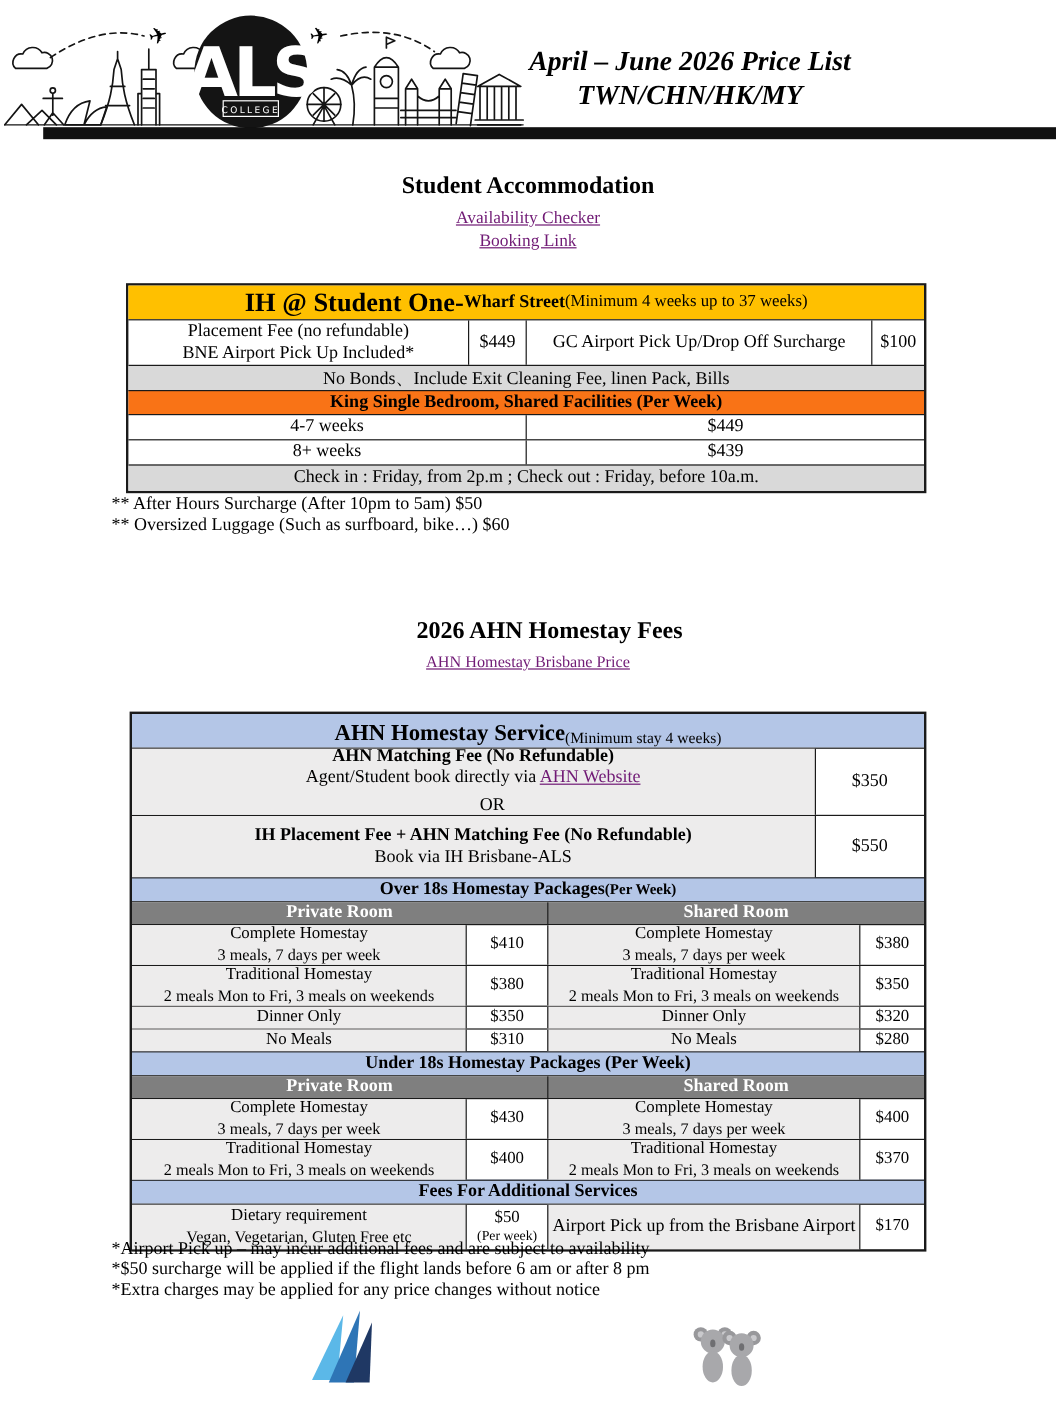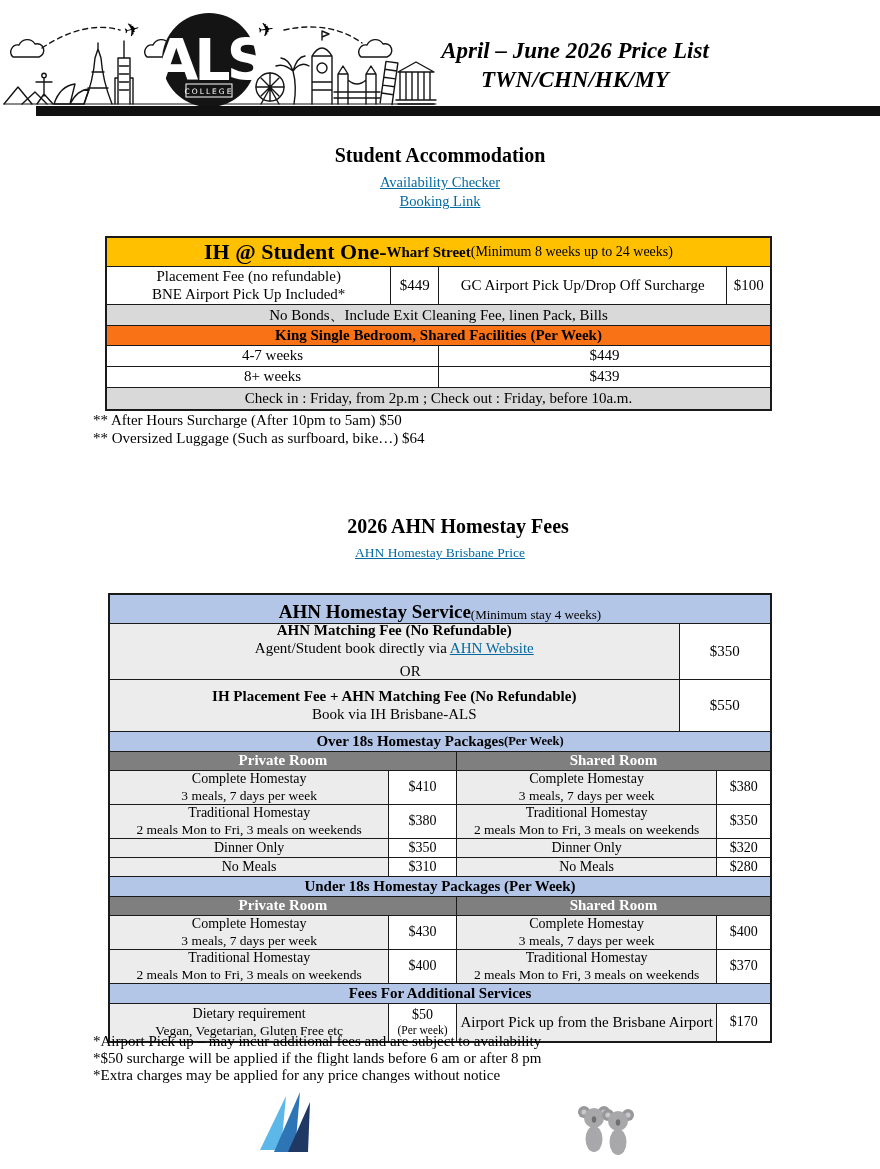--- a/index.html
+++ b/index.html
@@ -9,21 +9,21 @@
   
   .hdr-logo { position: absolute; left: 0; top: 0; width: 440px; height: 114px; }
   .hdr-title { position: absolute; left: 360px; top: 36px; width: 430px; text-align: center;
                font-weight: bold; font-style: italic; font-size: 23px; line-height: 1.28; }
   .black-bar { position: absolute; left: 36px; top: 106px; width: 844px; height: 10px; background: #111; }
 
   
   .center-line { position: absolute; left: 0; width: 880px; text-align: center; }
   .h1 { font-size: 20px; font-weight: bold; }
   .h2 { font-size: 20px; font-weight: bold; }
-  a.doc-link { color: #0369a1; text-decoration: underline; cursor: pointer; font-size: 14.5px; }
+  a.doc-link { color: #701a75; text-decoration: underline; cursor: pointer; font-size: 14.5px; }
   a.doc-link.small { font-size: 13.5px; }
 
   
   .tbl { position: absolute; border: 2px solid #1a1a1a; background: #fff; }
   .trow { display: flex; width: 100%; border-top: 1px solid #1a1a1a; }
   .trow:first-child { border-top: none; }
   .tcell { display: flex; flex-direction: column; justify-content: center; align-items: center;
            text-align: center; border-left: 1px solid #1a1a1a; font-size: 15px; line-height: 1.18; }
   .tcell:first-child { border-left: none; }
   .band { justify-content: center; align-items: center; display: flex; width: 100%;
@@ -120,21 +120,21 @@
     <a class="doc-link">Availability Checker</a>
   </div>
   <div class="center-line" style="top:192px;">
     <a class="doc-link">Booking Link</a>
   </div>
 
   <div class="tbl t1">
     <div class="trow band t1-hdr">
       <span class="big">IH @ Student One-</span>
         <span class="mid">Wharf Street </span>
-        <span class="note">(Minimum 8 weeks up to 24 weeks)</span>
+        <span class="note">(Minimum 4 weeks up to 37 weeks)</span>
     </div>
     <div class="trow" style="height:38px;">
       <div class="tcell" style="width:285px;">
         <div>Placement Fee (no refundable)</div>
         <div>BNE Airport Pick Up Included*</div>
       </div>
       <div class="tcell" style="width:48px;">$449</div>
       <div class="tcell" style="width:290px;">GC Airport Pick Up/Drop Off Surcharge</div>
       <div class="tcell" style="width:44px;">$100</div>
     </div>
@@ -145,21 +145,21 @@
       <div class="tcell" style="flex:1;">$449</div>
     </div>
     <div class="trow" style="height:21px;">
       <div class="tcell" style="flex:1;">8+ weeks</div>
       <div class="tcell" style="flex:1;">$439</div>
     </div>
     <div class="trow band gray-band" style="height:22px;">Check in : Friday, from 2p.m ; Check out :  Friday, before 10a.m.</div>
   </div>
 
   <div class="fnote" style="top:412px;">** After Hours Surcharge (After 10pm to 5am) $50</div>
-  <div class="fnote" style="top:430px;">** Oversized Luggage (Such as surfboard, bike…) $64</div>
+  <div class="fnote" style="top:430px;">** Oversized Luggage (Such as surfboard, bike…) $60</div>
 
   <div class="center-line h2" style="top:515px;padding-left:36px;">2026 AHN Homestay Fees</div>
   <div class="center-line" style="top:543px;">
     <a class="doc-link small">AHN Homestay Brisbane Price</a>
   </div>
 
   <div class="tbl t2">
     <div class="trow band blue-band t2-hdr">
       <span class="big">AHN Homestay Service </span>
         <span class="note">(Minimum stay 4 weeks)</span>

